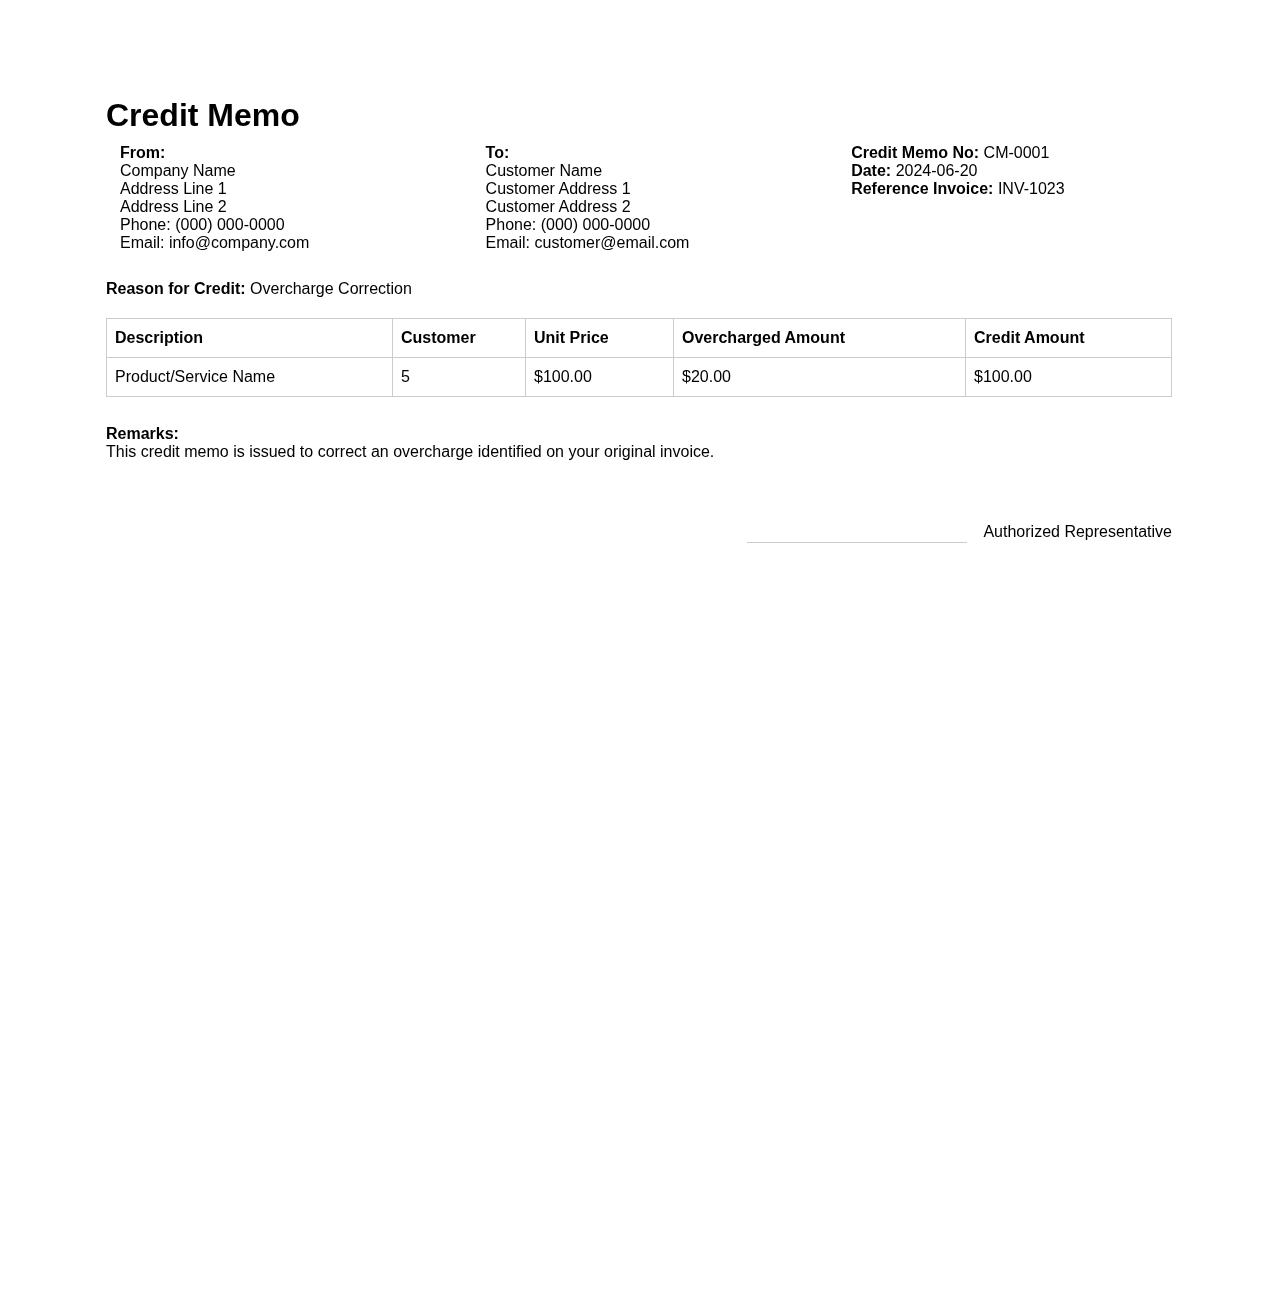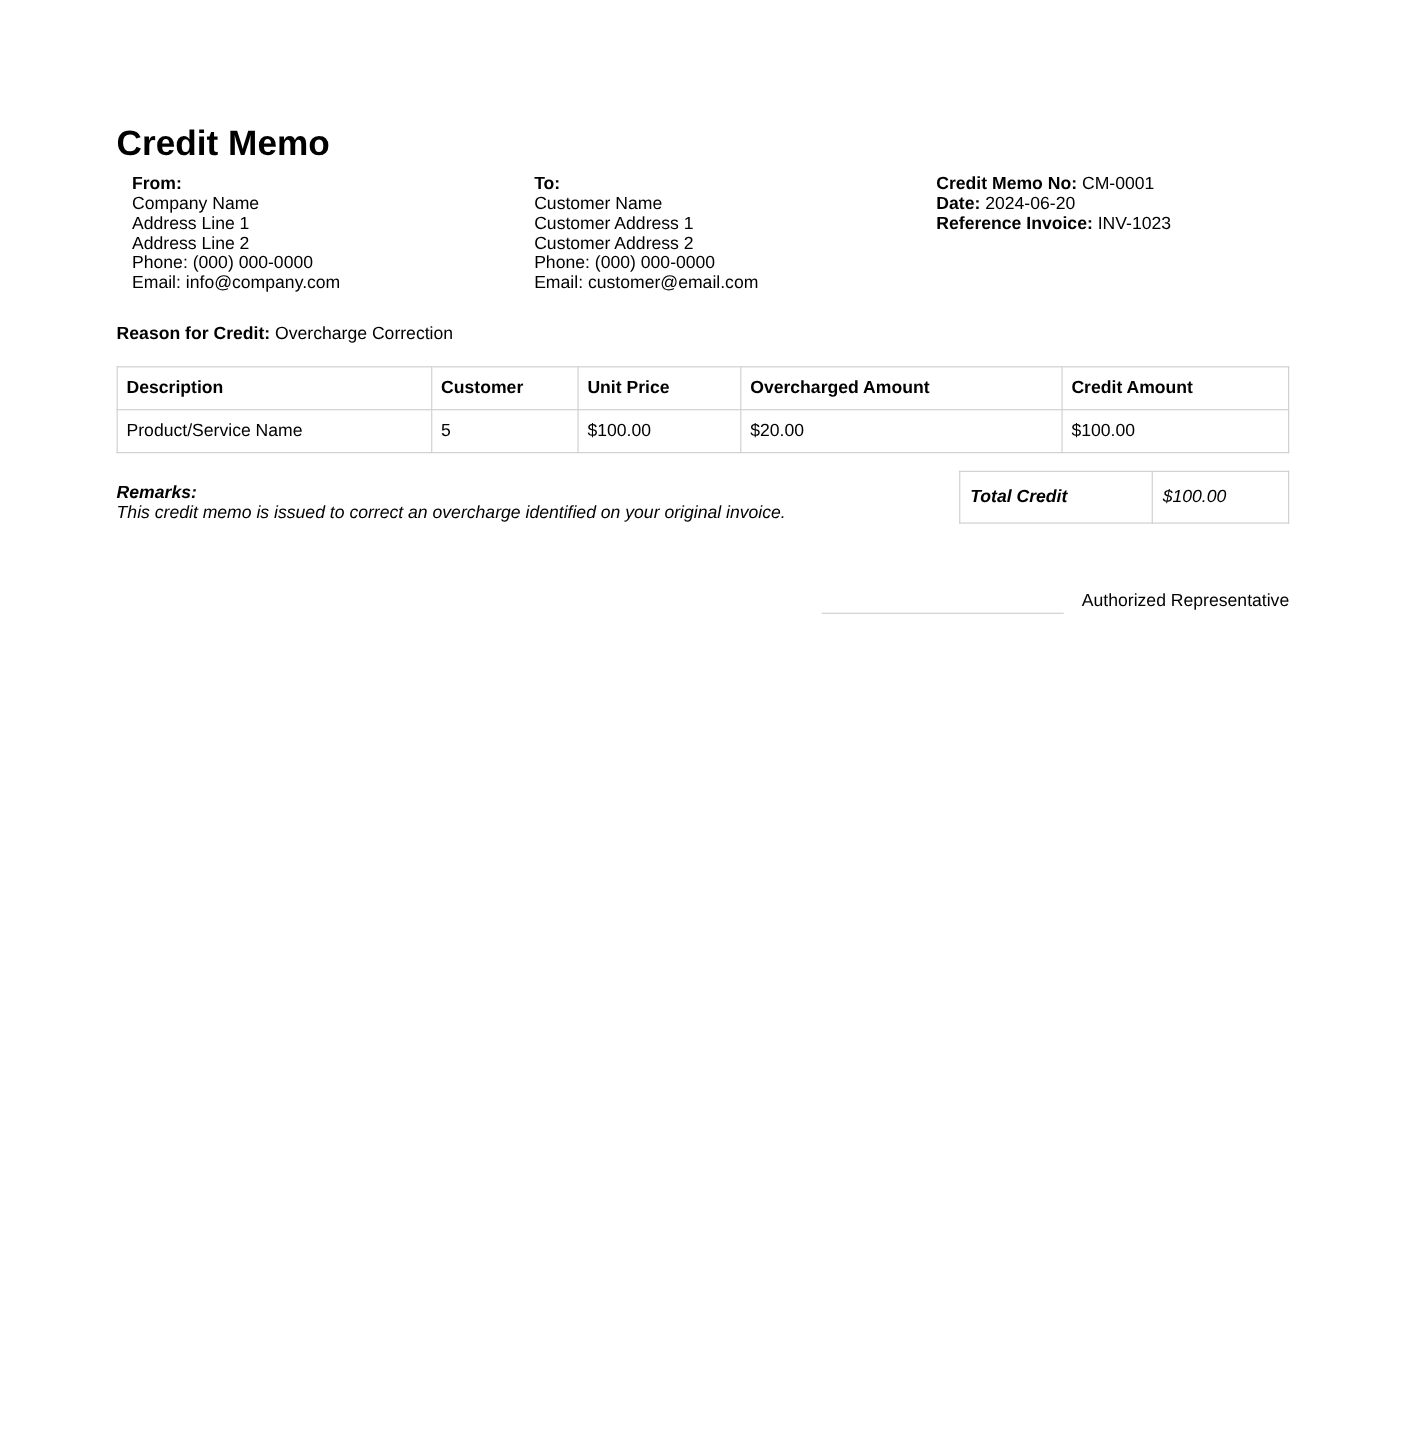--- a/index.html
+++ b/index.html
@@ -3,41 +3,41 @@
 <meta charset="utf-8">
 <style>
   html, body { margin: 0; padding: 0; background: #ffffff; }
   body {
     width: 1278px; height: 1300px;
     font-family: "Liberation Sans", sans-serif;
     color: #000;
     font-size: 16px;
     line-height: 18px;
   }
-  .page { position: absolute; left: 106px; top: 111px; width: 1066px; }
+  .page { position: absolute; left: 106px; top: 96px; width: 1066px; }
   h1 { margin: 0; font-size: 32px; line-height: 38px; font-weight: bold; }
   .header-cols { display: flex; margin-top: 10px; }
   .col { width: 366px; margin-left: 14px; }
   .col.third { width: 334px; }
   .col div { white-space: nowrap; }
   b { font-weight: bold; }
   .reason { margin-top: 28px; }
   table.items {
     border-collapse: collapse;
     width: 1066px;
     margin-top: 20px;
   }
   table.items th, table.items td {
     border: 1px solid #cccccc;
     text-align: left;
     padding: 10px 8px;
     height: 18px;
   }
   table.items th { font-weight: bold; }
-  .bottom { display: flex; justify-content: space-between; margin-top: 16px; font-style: italic; }
+  .bottom { display: flex; margin-top: 16px; }
   .remarks { padding-top: 12px; }
   table.total {
     border-collapse: collapse;
     width: 300px;
   }
   table.total td {
     border: 1px solid #cccccc;
     padding: 10px 9px;
     height: 18px;
   }
@@ -98,27 +98,19 @@
         <td>$100.00</td>
       </tr>
     </tbody>
   </table>
 
   <div class="bottom">
     <div class="remarks">
       <div><b>Remarks:</b></div>
       <div>This credit memo is issued to correct an overcharge identified on your original invoice.</div>
     </div>
-    <table class="total">
-      <tbody>
-          <tr>
-        <td class="label">Total Credit</td>
-        <td>$100.00</td>
-      </tr>
-    </tbody>
-      </table>
   </div>
 
   <div class="signature">
     <div class="sig-line"></div>
     <div>Authorized Representative</div>
   </div>
 </div>
 
 </body></html>

